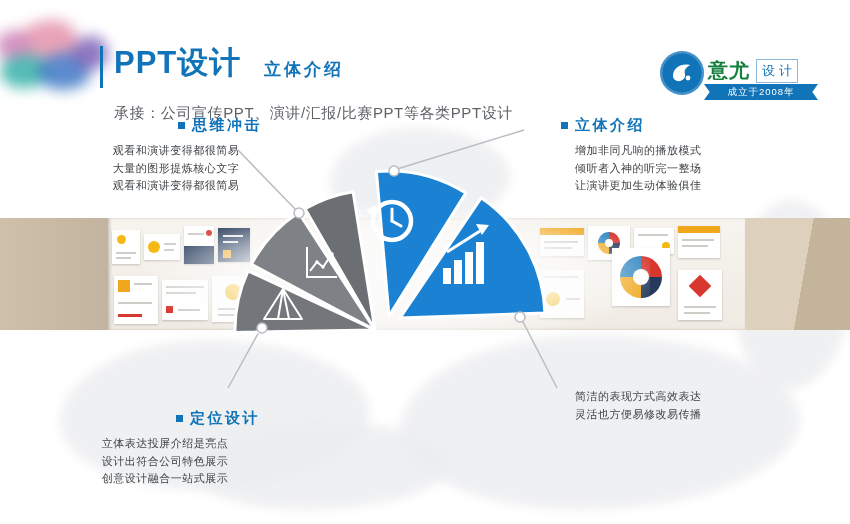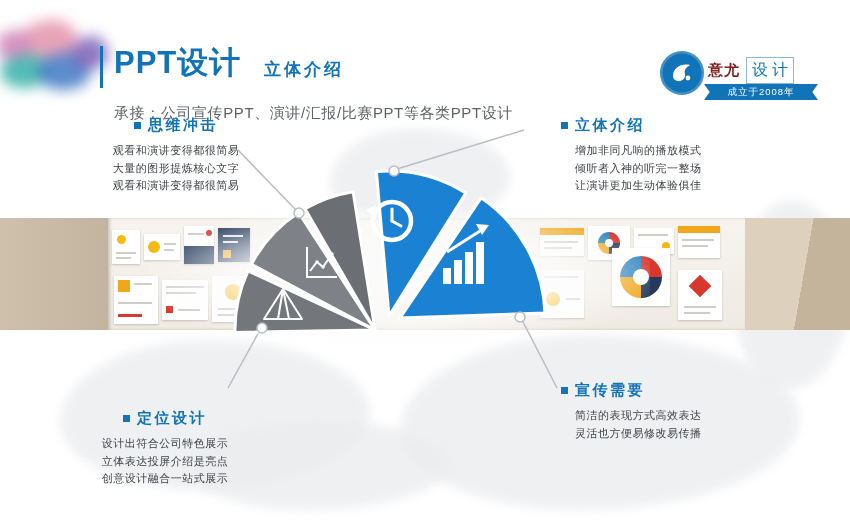--- a/index.html
+++ b/index.html
@@ -32,22 +32,22 @@
   .tagline{left:114px;top:104px;font-size:15px;color:#5f6368;letter-spacing:.6px;z-index:3;}
 
   
   .logo{left:660px;top:50px;width:170px;height:52px;z-index:3;}
   .logo-circle{
     position:absolute;left:0;top:1px;width:44px;height:44px;border-radius:50%;
     background:#1173b8;display:flex;align-items:center;justify-content:center;
     box-shadow:inset 0 0 0 2.5px rgba(255,255,255,.22);
   }
   .logo-text{position:absolute;left:48px;top:7px;display:flex;align-items:center;gap:6px;}
-  .logo-bold{font-size:15px;font-weight:900;color:#7f1d1d;letter-spacing:1px;}
-  .logo-boxed{font-size:16px;color:#1173b8;border:1px solid #8cb8da;padding:2px 1px 2px 5px;letter-spacing:4px;}
+  .logo-bold{font-size:20px;font-weight:900;color:#15803d;letter-spacing:1px;}
+  .logo-boxed{font-size:13px;color:#1173b8;border:1px solid #8cb8da;padding:2px 1px 2px 5px;letter-spacing:4px;}
   .logo-banner{
     position:absolute;left:44px;top:34px;width:114px;height:16px;background:#1173b8;color:#fff;
     font-size:9.5px;display:flex;align-items:center;justify-content:center;letter-spacing:1px;
     clip-path:polygon(0 0,100% 0,95% 50%,100% 100%,0 100%,5% 50%);
   }
 
   
   .strip{left:0;top:218px;width:850px;height:112px;background:#e8e0d4;z-index:1;}
   .strip-left{position:absolute;left:0;top:0;width:108px;height:100%;background:linear-gradient(90deg,#cfc0ac,#c3b49f);}
   .strip-right{position:absolute;right:0;top:0;width:105px;height:100%;background:linear-gradient(100deg,#ddd0bd 55%,#c4b49c 55%);}
@@ -70,21 +70,21 @@
 
   
   .fanlayer{position:absolute;left:0;top:0;z-index:2;pointer-events:none;}
 
   
   .callout{position:absolute;z-index:3;}
   .c-title{display:flex;align-items:center;gap:7px;font-weight:bold;font-size:15px;color:#1173b8;letter-spacing:2.5px;}
   .bullet{width:7px;height:7px;background:#1173b8;flex:0 0 auto;}
   .c-lines{margin-top:7px;font-size:11px;color:#3f4347;line-height:17.5px;letter-spacing:.5px;}
   .callout.center{text-align:center;}
-  .callout.center .c-title{justify-content:center;}
+  .callout.center .c-title{justify-content:flex-end;}
   .co-tl{left:90px;top:116px;width:172px;}
   .co-tr{left:561px;top:116px;width:190px;}
   .co-bl{left:70px;top:381px;width:190px;margin-top:28px;}
   .co-br{left:561px;top:381px;width:190px;}
 </style>
 </head>
 <body>
 
 <div class="bgblob" style="left:330px;top:128px;width:180px;height:100px;"></div>
 <div class="bgblob" style="left:60px;top:340px;width:310px;height:150px;"></div>
@@ -273,28 +273,24 @@
     <div>让演讲更加生动体验俱佳</div>
   </div>
 </div>
 
 <div class="callout center co-bl">
   <div class="c-title">
     <span class="bullet"></span>
     <span>定位设计</span>
   </div>
   <div class="c-lines">
+    <div>立体表达投屏介绍是亮点</div>
     <div>设计出符合公司特色展示</div>
-    <div>立体表达投屏介绍是亮点</div>
     <div>创意设计融合一站式展示</div>
   </div>
 </div>
 
 <div class="callout co-br">
-  <div class="c-title">
-    <span class="bullet"></span>
-    <span>宣传需要</span>
-  </div>
   <div class="c-lines" style="padding-left:14px;">
     <div>简洁的表现方式高效表达</div>
     <div>灵活也方便易修改易传播</div>
   </div>
 </div>
 
 </body></html>

